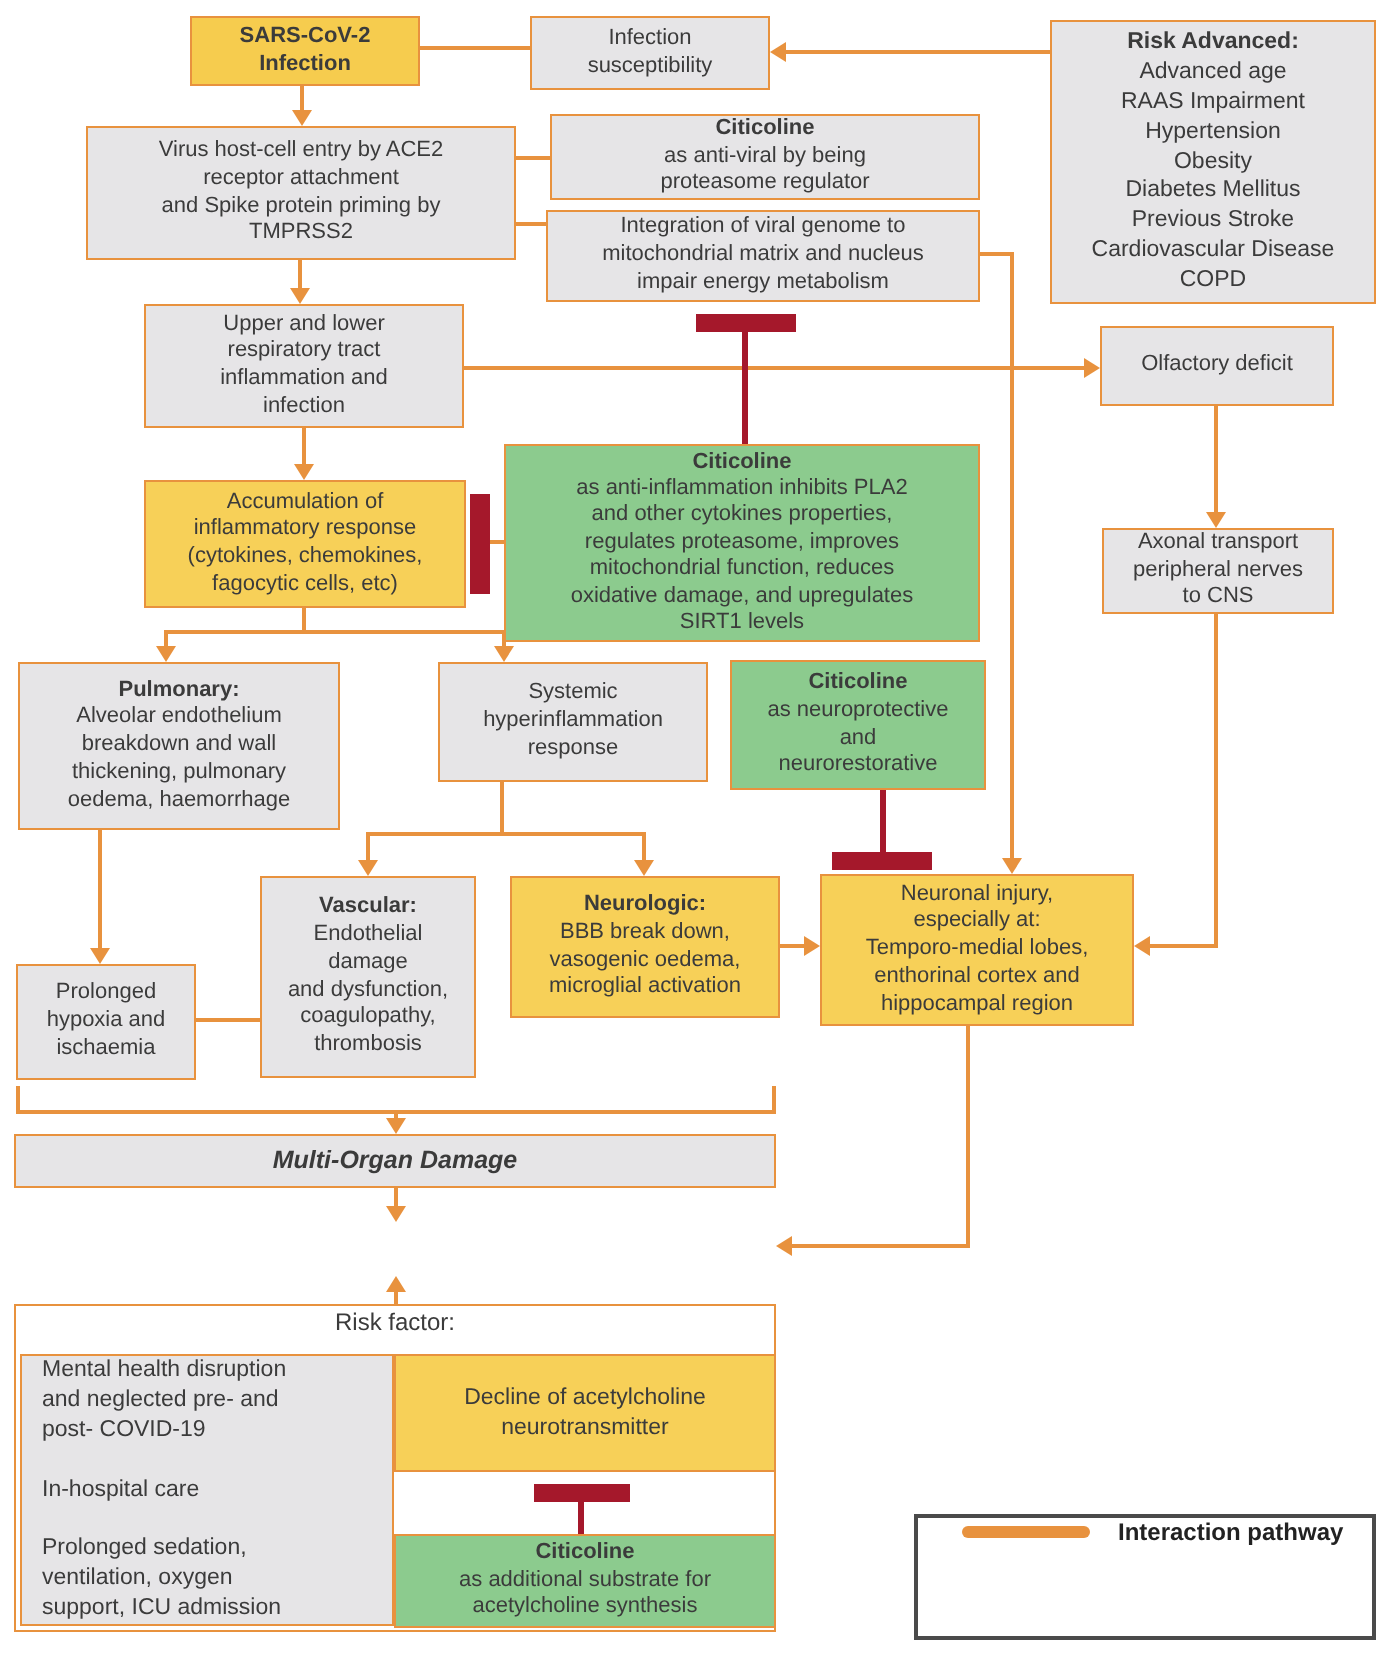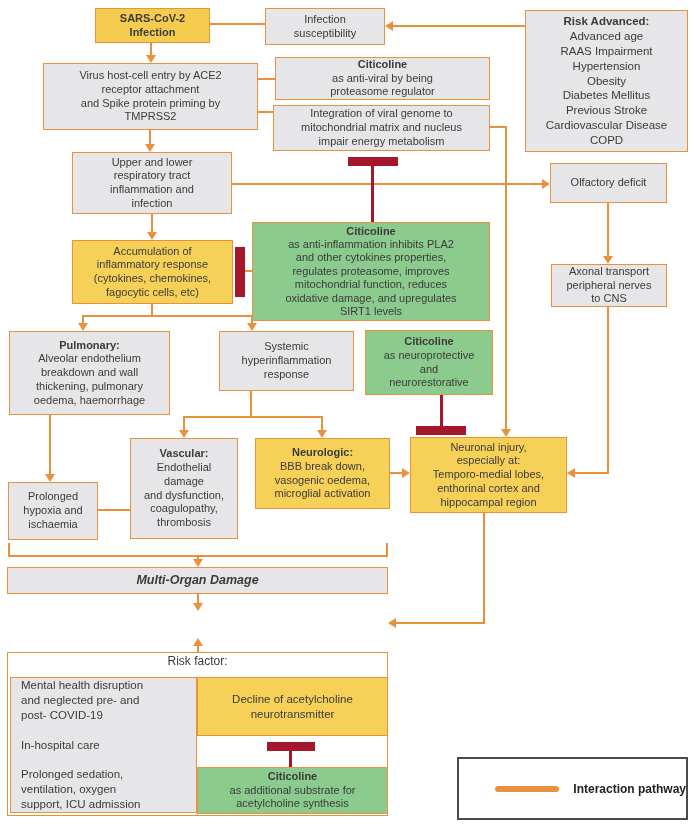--- a/index.html
+++ b/index.html
@@ -37,22 +37,22 @@
   .vline{width:2px;}
   .rbar{position:absolute;background:var(--red);}
   .rline{position:absolute;background:var(--red);}
   .ah{position:absolute;width:0;height:0;}
   .ah.down{border-left:5px solid transparent;border-right:5px solid transparent;border-top:8px solid var(--orange);}
   .ah.up{border-left:5px solid transparent;border-right:5px solid transparent;border-bottom:8px solid var(--orange);}
   .ah.left{border-top:5px solid transparent;border-bottom:5px solid transparent;border-right:8px solid var(--orange);}
   .ah.right{border-top:5px solid transparent;border-bottom:5px solid transparent;border-left:8px solid var(--orange);}
   #legend{
     position:absolute;left:457px;top:757px;width:231px;height:63px;box-sizing:border-box;
-    border:2px solid #4a4a4a;background:#fff;display:flex;flex-direction:row;
-    justify-content:flex-end;gap:10px;padding-left:22px;
+    border:2px solid #4a4a4a;background:#fff;display:flex;flex-direction:column;
+    justify-content:flex-start;gap:10px;padding-left:22px;
   }
   .leg-row{display:flex;align-items:center;gap:14px;}
   .leg-swatch{width:64px;height:6px;border-radius:3px;}
   .leg-label{font-size:12px;font-weight:bold;color:#222;}
   .rf-label{position:absolute;left:7px;top:654px;width:381px;text-align:center;font-size:12px;}
 </style>
 </head>
 <body>
 
 <div id="stage">

